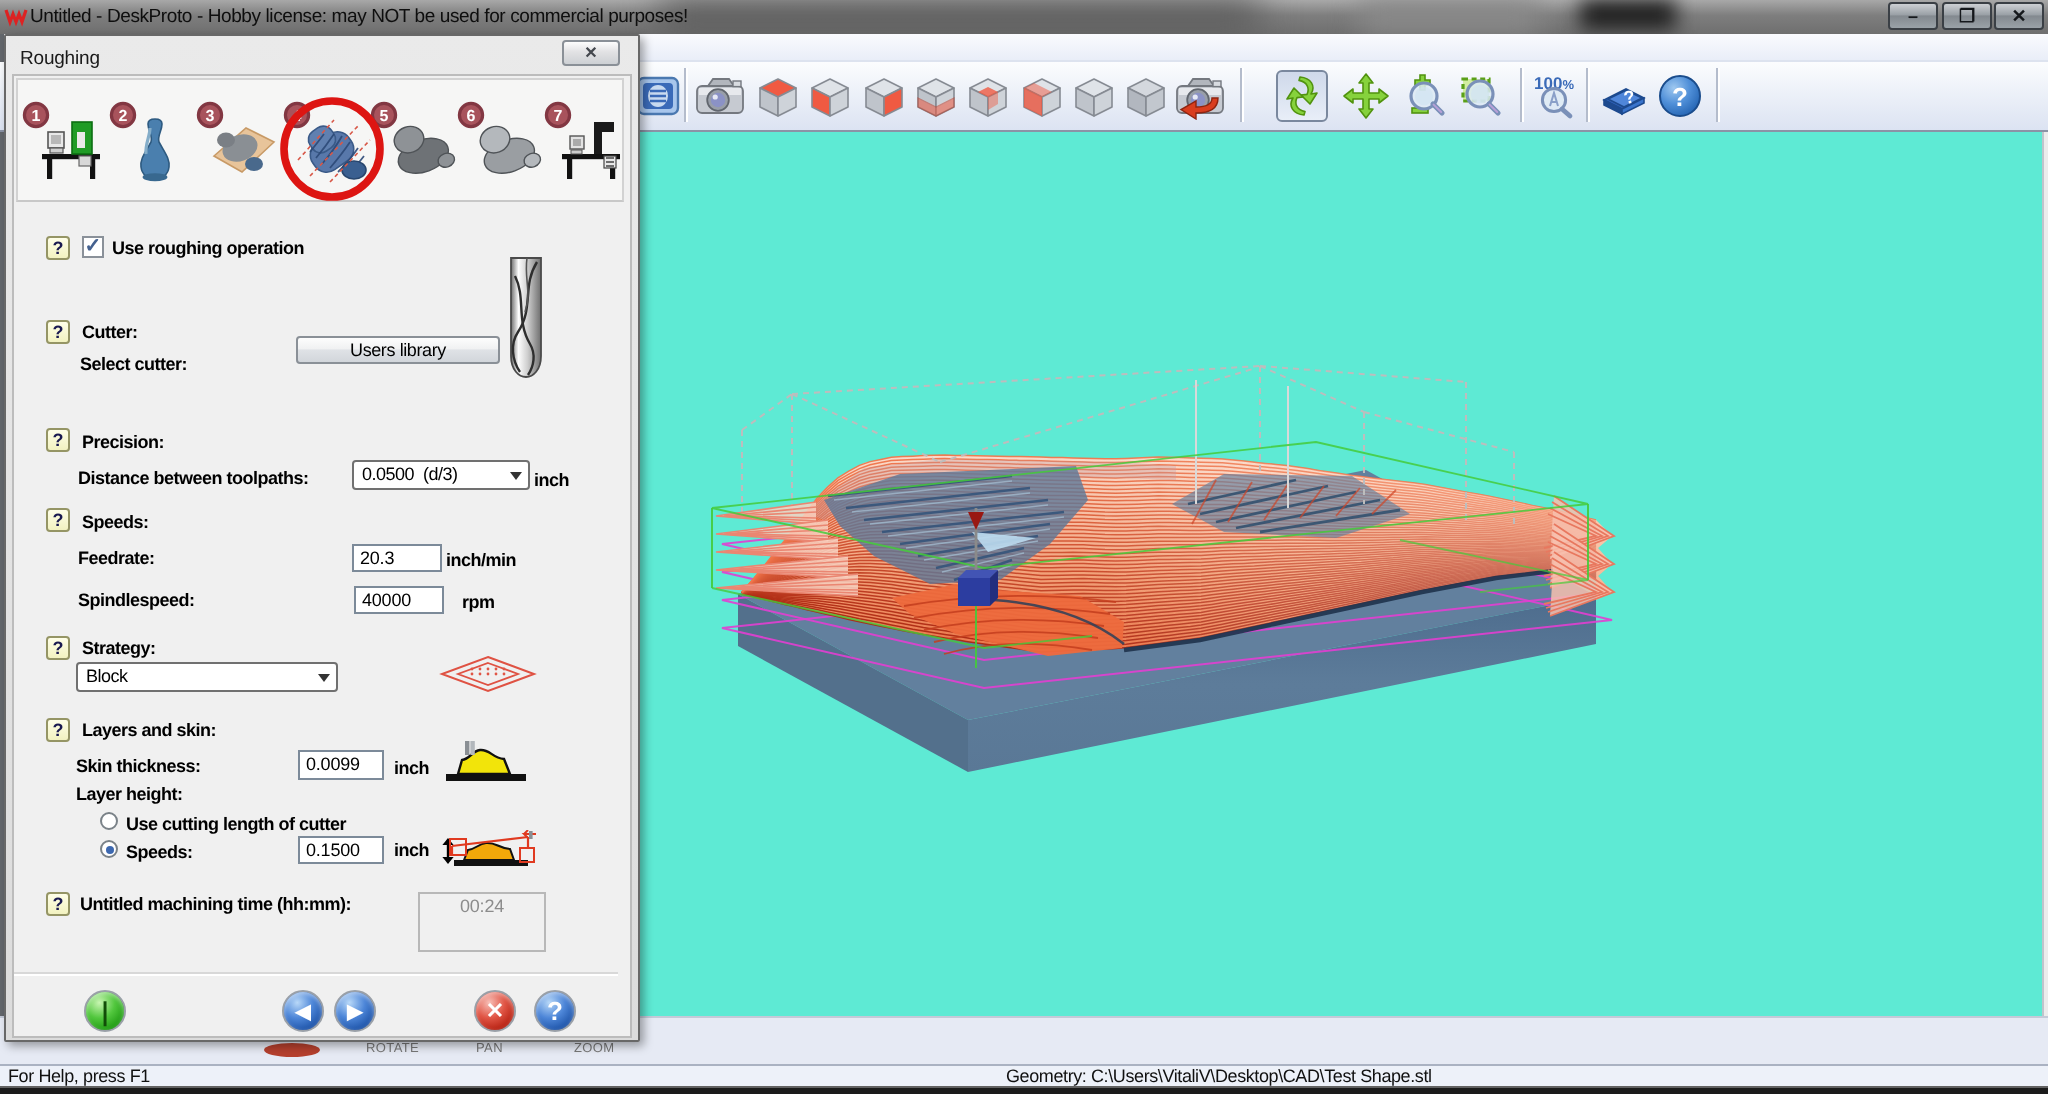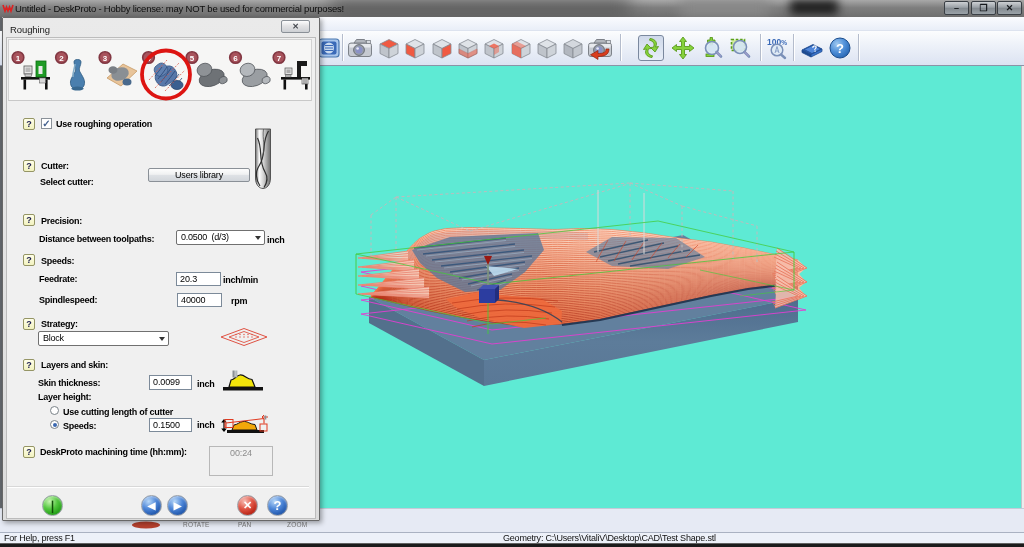--- a/index.html
+++ b/index.html
@@ -560,21 +560,21 @@
       <svg width="46" height="20" viewBox="0 0 46 20" style="position:absolute;left:221px;top:397px">
         <rect x="3" y="15" width="37" height="3" fill="#111"></rect>
         <path d="M8,15 L10,10 C14,9.5 15,7 19,6.5 C24,6 25,9 31,9.5 L33,15 Z" fill="#f2a80a" stroke="#111" stroke-width="1"></path>
         <path d="M2,8 L40,3.5 M2,13 L2,8 M40,8.5 L40,3.5" stroke="#e03a20" stroke-width="1.1" fill="none"></path>
         <rect x="1" y="4.5" width="8" height="8" fill="none" stroke="#e03a20" stroke-width="1"></rect>
         <rect x="36" y="9" width="7" height="7" fill="none" stroke="#e03a20" stroke-width="1"></rect>
         <path d="M44,2 L38,2 L40,4 M38,2 L40,0" stroke="#e03a20" stroke-width="1" fill="none"></path>
         <rect x="40.5" y="0.5" width="1.8" height="4" fill="#8a8f94"></rect>
       </svg>
       <div class="qbtn" style="left:20px;top:428px">?</div>
-      <div class="lbl" style="left:37px;top:429px">DeskProto machining time (hh:mm):</div>
+      <div class="lbl" style="left:37px;top:429px">Untitled machining time (hh:mm):</div>
       <div class="edit dis" style="left:206px;top:428px;width:64px;height:30px;line-height:12px">00:24</div>
       <div class="sepline" style="left:4px;top:468px;width:302px"></div>
       <div class="orb" style="left:39px;background:radial-gradient(circle at 35% 28%, #c8f5b2, #52c73e 42%, #1e9a12 78%, #15720c)">
         <span style="font-size:12px;transform:translateY(0px)"><b style="color:#114d08">❘</b></span>
       </div>
       <div class="orb" style="left:138px;background:radial-gradient(circle at 35% 28%, #b8d8f8, #4d86d8 42%, #1d53a8 78%, #143e85)">
         <span style="font-size:10px;transform:translateY(0px)">◀</span>
       </div>
       <div class="orb" style="left:164px;background:radial-gradient(circle at 35% 28%, #b8d8f8, #4d86d8 42%, #1d53a8 78%, #143e85)">
         <span style="font-size:10px;transform:translateY(0px)">▶</span>

